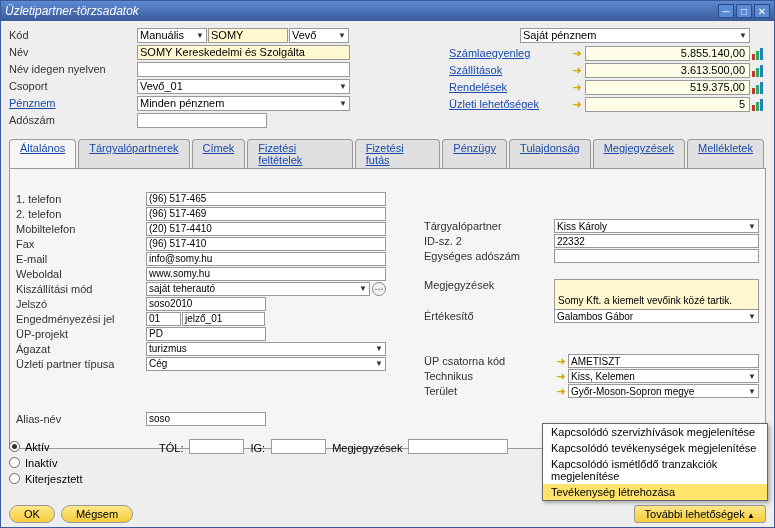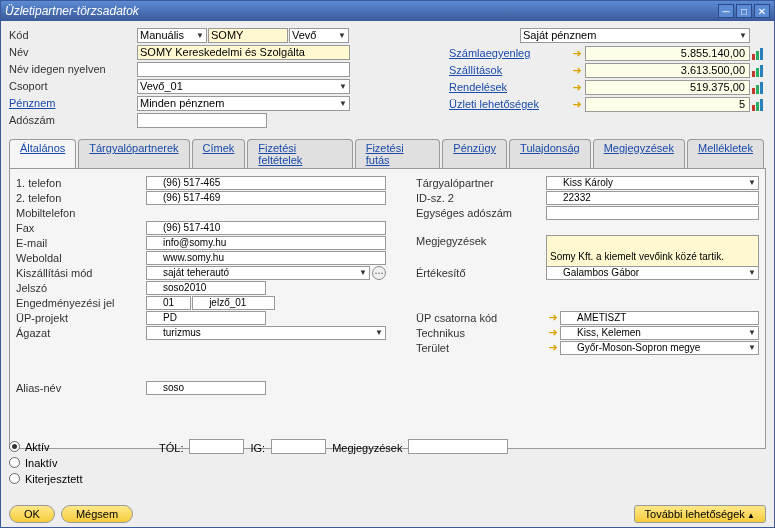--- a/index.html
+++ b/index.html
@@ -27,26 +27,26 @@
   .chart span { width: 3px; margin-right: 1px; align-self: flex-end; }
   .chart .b1 { height: 6px; background: #c0392b; }
   .chart .b2 { height: 9px; background: #27ae60; }
   .chart .b3 { height: 12px; background: #2980b9; }
 
   .tabs { display: flex; border-bottom: 1px solid #999; margin-top: 4px; }
   .tab { background: #e0e0e0; border: 1px solid #999; border-bottom: none; padding: 2px 10px; margin-right: 2px; border-radius: 4px 4px 0 0; cursor: pointer; color: #1a4aaa; }
   .tab.active { background: #f5f5f5; font-weight: normal; }
   .tab span { text-decoration: underline; }
 
-  .tab-body { background: #f5f5f5; border: 1px solid #999; border-top: none; padding: 6px; height: 280px; display: flex; gap: 30px; position: relative; }
+  .tab-body { background: #f5f5f5; border: 1px solid #999; border-top: none; padding: 6px; height: 280px; display: flex; gap: 38px; position: relative; align-items: center; }
   .tab-left { flex: 0 0 370px; }
   .tab-right { flex: 1; }
   .trow { display: flex; align-items: center; height: 15px; margin-bottom: 0px; }
   .tlabel { width: 130px; color: #333; }
-  .tfield { flex: 1; background: #fff; border: 1px solid #999; height: 14px; padding: 0 16px; display: flex; align-items: center; font-size: 10px; }
+  .tfield { flex: 1; background: #fff; border: 1px solid #999; height: 14px; padding: 0 2px; display: flex; align-items: center; font-size: 10px; }
   .tfield.sel::after { content: '▼'; margin-left: auto; font-size: 8px; }
   .circle-btn { width: 14px; height: 14px; border-radius: 50%; border: 1px solid #888; background: #f0f0f0; margin-left: 2px; display: flex; align-items: center; justify-content: center; font-size: 9px; cursor: pointer; }
   .radio-row { display: flex; align-items: center; gap: 5px; height: 15px; margin-bottom: 1px; }
   .radio { width: 11px; height: 11px; border: 1px solid #666; border-radius: 50%; background: #fff; display: flex; align-items: center; justify-content: center; }
   .radio.checked::after { content: ''; width: 5px; height: 5px; background: #333; border-radius: 50%; }
   .bottom-status { position: absolute; bottom: 40px; left: 8px; display: flex; gap: 30px; align-items: flex-start; }
   .status-radios { width: 120px; }
   .tol-ig { display: flex; align-items: flex-end; gap: 6px; }
   .i-small { width: 55px; background: #fff; border: 1px solid #999; height: 15px; }
   .i-med { width: 100px; background: #fff; border: 1px solid #999; height: 15px; }
@@ -178,20 +178,21 @@
         <div class="trow">
             <span class="tlabel">1. telefon</span>
             <span class="tfield">(96) 517-465</span>
           </div>
         <div class="trow">
             <span class="tlabel">2. telefon</span>
             <span class="tfield">(96) 517-469</span>
           </div>
         <div class="trow">
             <span class="tlabel">Mobiltelefon</span>
+            <span class="tfield">(20) 517-4410</span>
           </div>
         <div class="trow">
             <span class="tlabel">Fax</span>
             <span class="tfield">(96) 517-410</span>
           </div>
         <div class="trow">
             <span class="tlabel">E-mail</span>
             <span class="tfield">info@somy.hu</span>
           </div>
         <div class="trow">
@@ -215,20 +216,26 @@
             <span class="tfield" style="flex:0 0 83px;margin-left:1px">jelző_01</span>
           </div>
         <div class="trow">
             <span class="tlabel">ÜP-projekt</span>
             <span class="tfield" style="flex:0 0 120px">PD</span>
           </div>
         <div class="trow">
             <span class="tlabel">Ágazat</span>
             <span class="tfield sel">
               <span>turizmus</span>
+            </span>
+          </div>
+        <div class="trow">
+            <span class="tlabel">Üzleti partner típusa</span>
+            <span class="tfield sel">
+              <span>Cég</span>
             </span>
           </div>
         <div style="height:40px"></div>
         <div class="trow">
             <span class="tlabel">Alias-név</span>
             <span class="tfield" style="flex:0 0 120px">soso</span>
           </div>
       </div>
 
       <div class="tab-right">
@@ -298,20 +305,26 @@
       <div class="tol-ig">
         <span>TÓL:</span>
         <span class="i-small"></span>
         <span>IG:</span>
         <span class="i-small"></span>
         <span>Megjegyzések</span>
         <span class="i-med"></span>
       </div>
     </div>
 
+    <div class="context-menu">
+      <div class="mi">Kapcsolódó szervizhívások megjelenítése</div>
+      <div class="mi">Kapcsolódó tevékenységek megjelenítése</div>
+      <div class="mi">Kapcsolódó ismétlődő tranzakciók megjelenítése</div>
+      <div class="mi hl">Tevékenység létrehozása</div>
+    </div>
 
     <div class="footer">
       <button class="btn-y">OK</button>
       <button class="btn-y">Mégsem</button>
       <button class="btn-more">További lehetőségek</button>
     </div>
 
   </div>
 </div>
 

